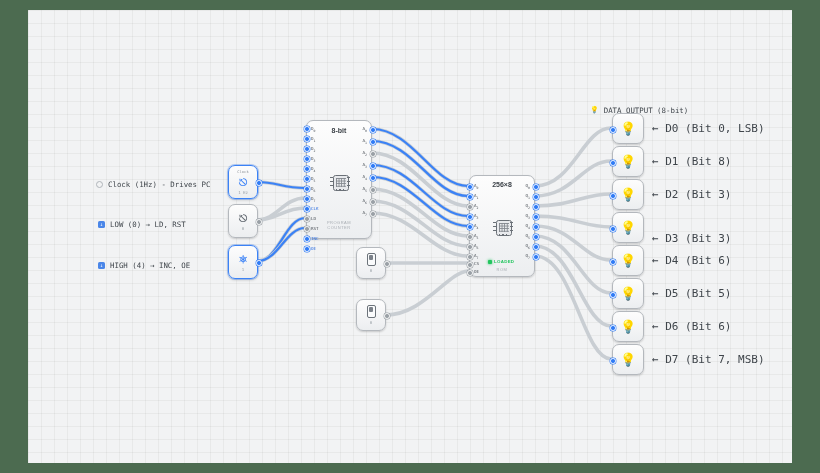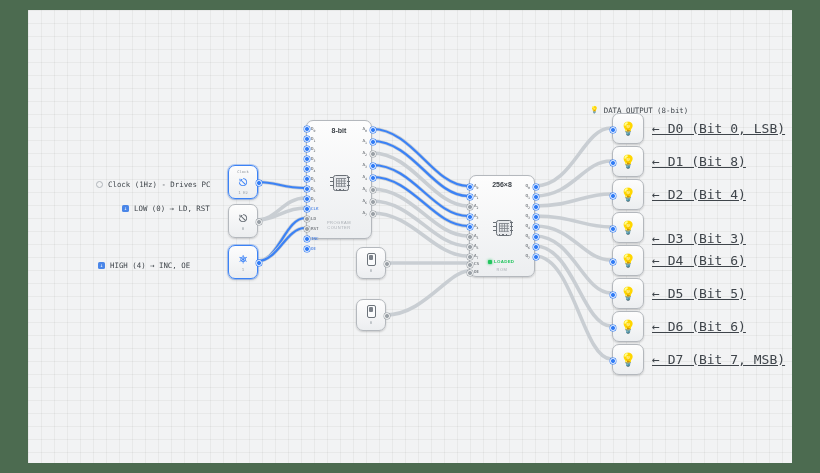--- a/index.html
+++ b/index.html
@@ -66,21 +66,21 @@
   .lamp .bulb{font-size:13px;line-height:13px;color:#6e757d;}
 
   
   .anno{position:absolute;display:flex;align-items:center;gap:5px;white-space:nowrap;}
   .anno .txt{font-size:7.4px;color:#3f454b;font-family:"DejaVu Sans Mono",monospace;letter-spacing:0px;}
   .ico-sq{width:7px;height:7px;border-radius:1.6px;background:#4a86e8;display:flex;align-items:center;justify-content:center;}
   .ico-sq span{color:#fff;font-size:5px;line-height:5px;}
   .ico-clock{width:7px;height:7px;border-radius:50%;border:1px solid #b0b5ba;box-sizing:border-box;}
   .ico-bulb{font-size:7px;color:#e0b321;line-height:7px;}
 
-  .olabel{position:absolute;font-size:13px;color:#3f454b;font-family:"DejaVu Sans Mono",monospace;white-space:nowrap;line-height:9px;text-decoration:underline;}
+  .olabel{position:absolute;font-size:11px;color:#3f454b;font-family:"DejaVu Sans Mono",monospace;white-space:nowrap;line-height:9px;}
 </style>
 </head>
 <body>
 
 <div id="canvas">
 
   <svg id="wires" viewBox="0 0 764 453">
     <g fill="none" stroke-linecap="round">
 
       <path d="M230 172 C 248 172, 255 178, 277 178" stroke="#c9ced3" stroke-width="3.6"></path>
@@ -118,21 +118,21 @@
       <path d="M507 226 C 545 226, 555 283, 583 283" stroke="#c9ced3" stroke-width="3.6"></path>
       <path d="M507 236 C 545 236, 555 316, 583 316" stroke="#c9ced3" stroke-width="3.6"></path>
       <path d="M507 246 C 545 246, 555 349, 583 349" stroke="#c9ced3" stroke-width="3.6"></path>
     </g>
   </svg>
 
   <div class="anno" style="left:68px;top:170px;">
     <div class="ico-clock"></div>
     <div class="txt">Clock (1Hz) - Drives PC</div>
   </div>
-  <div class="anno" style="left:70px;top:194px;margin-left:24px;">
+  <div class="anno" style="left:70px;top:210px;">
     <div class="ico-sq">
         <span>↓</span>
       </div>
     <div class="txt">LOW (0) → LD, RST</div>
   </div>
   <div class="anno" style="left:70px;top:251px;">
     <div class="ico-sq">
         <span>↓</span>
       </div>
     <div class="txt">HIGH (4) → INC, OE</div>
@@ -312,21 +312,21 @@
   <div class="node lamp" style="left:584px;top:136px;">
     <div class="bulb">💡</div>
   </div>
   <div class="pin on" style="left:582px;top:150px;"></div>
   <div class="olabel" style="left:624px;top:147px;">← D1 (Bit 8)</div>
 
   <div class="node lamp" style="left:584px;top:169px;">
     <div class="bulb">💡</div>
   </div>
   <div class="pin on" style="left:582px;top:183px;"></div>
-  <div class="olabel" style="left:624px;top:180px;">← D2 (Bit 4)</div>
+  <div class="olabel" style="left:624px;top:180px;">← D2 (Bit 3)</div>
 
   <div class="node lamp" style="left:584px;top:202px;">
     <div class="bulb">💡</div>
   </div>
   <div class="pin on" style="left:582px;top:216px;"></div>
   <div class="olabel" style="left:624px;top:224px;">← D3 (Bit 3)</div>
 
   <div class="node lamp" style="left:584px;top:235px;">
     <div class="bulb">💡</div>
   </div>

